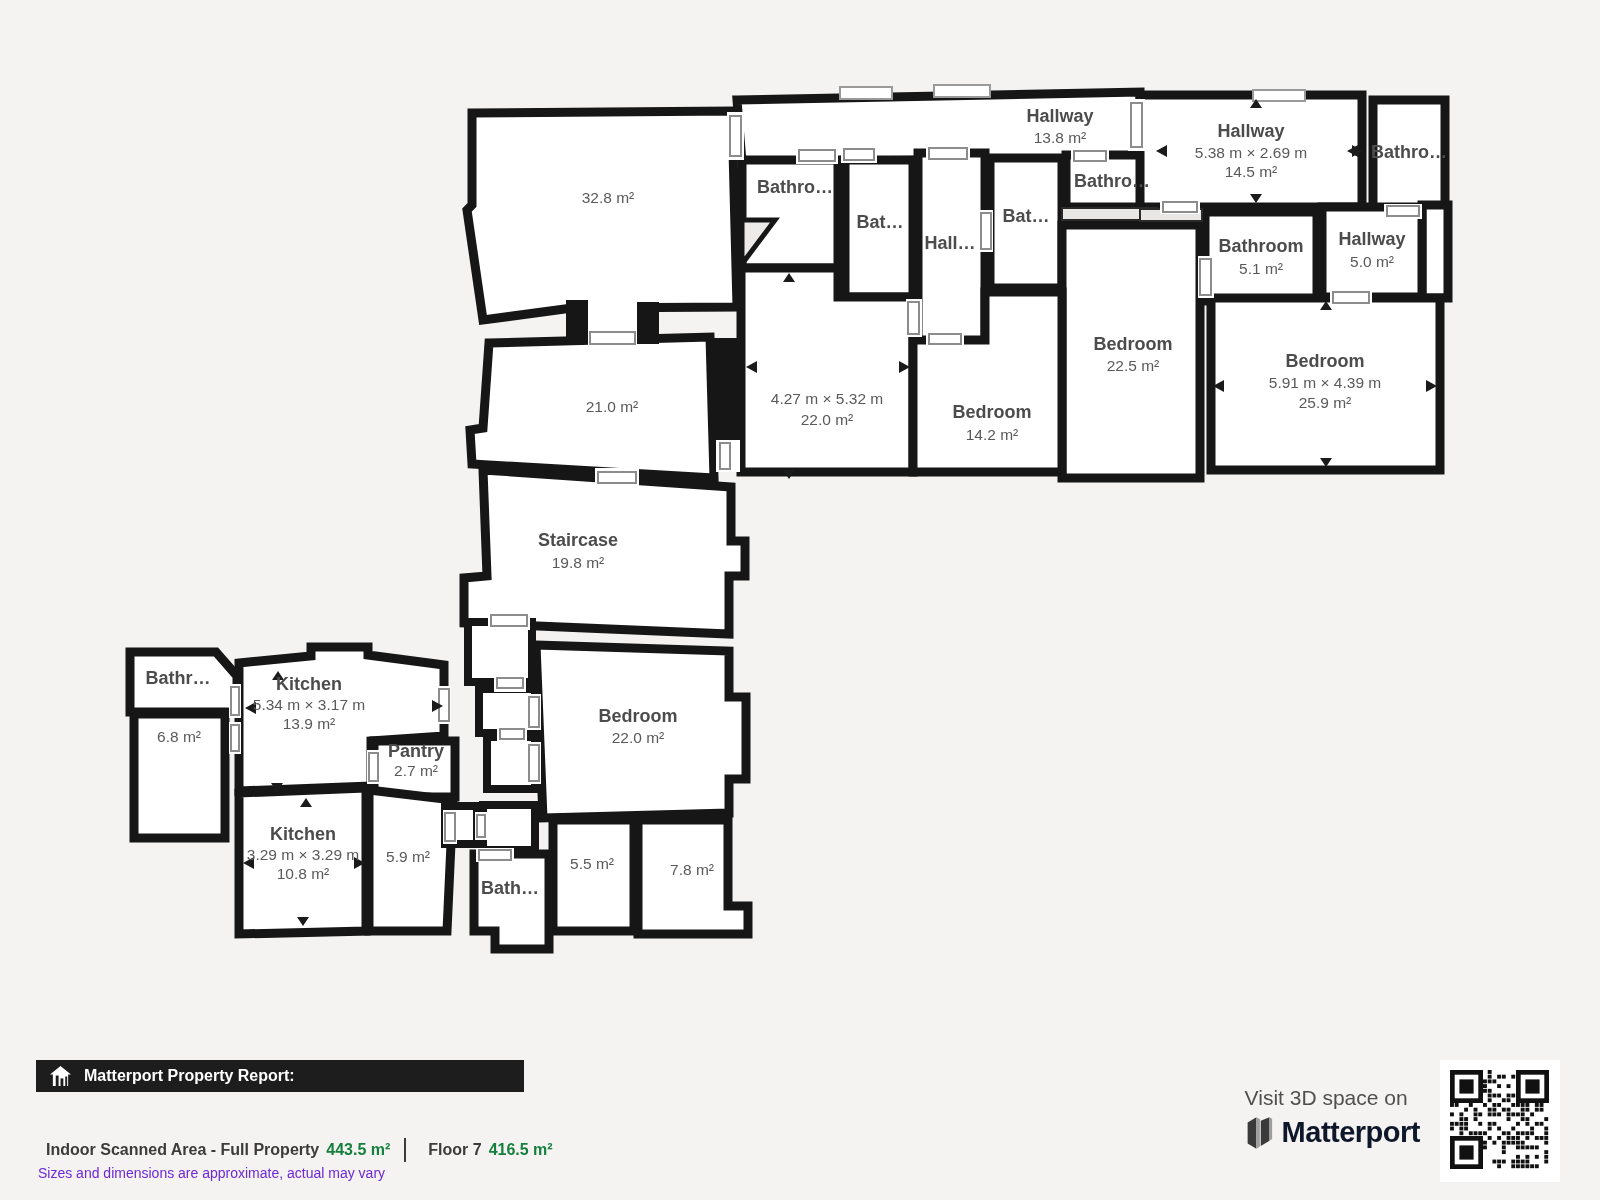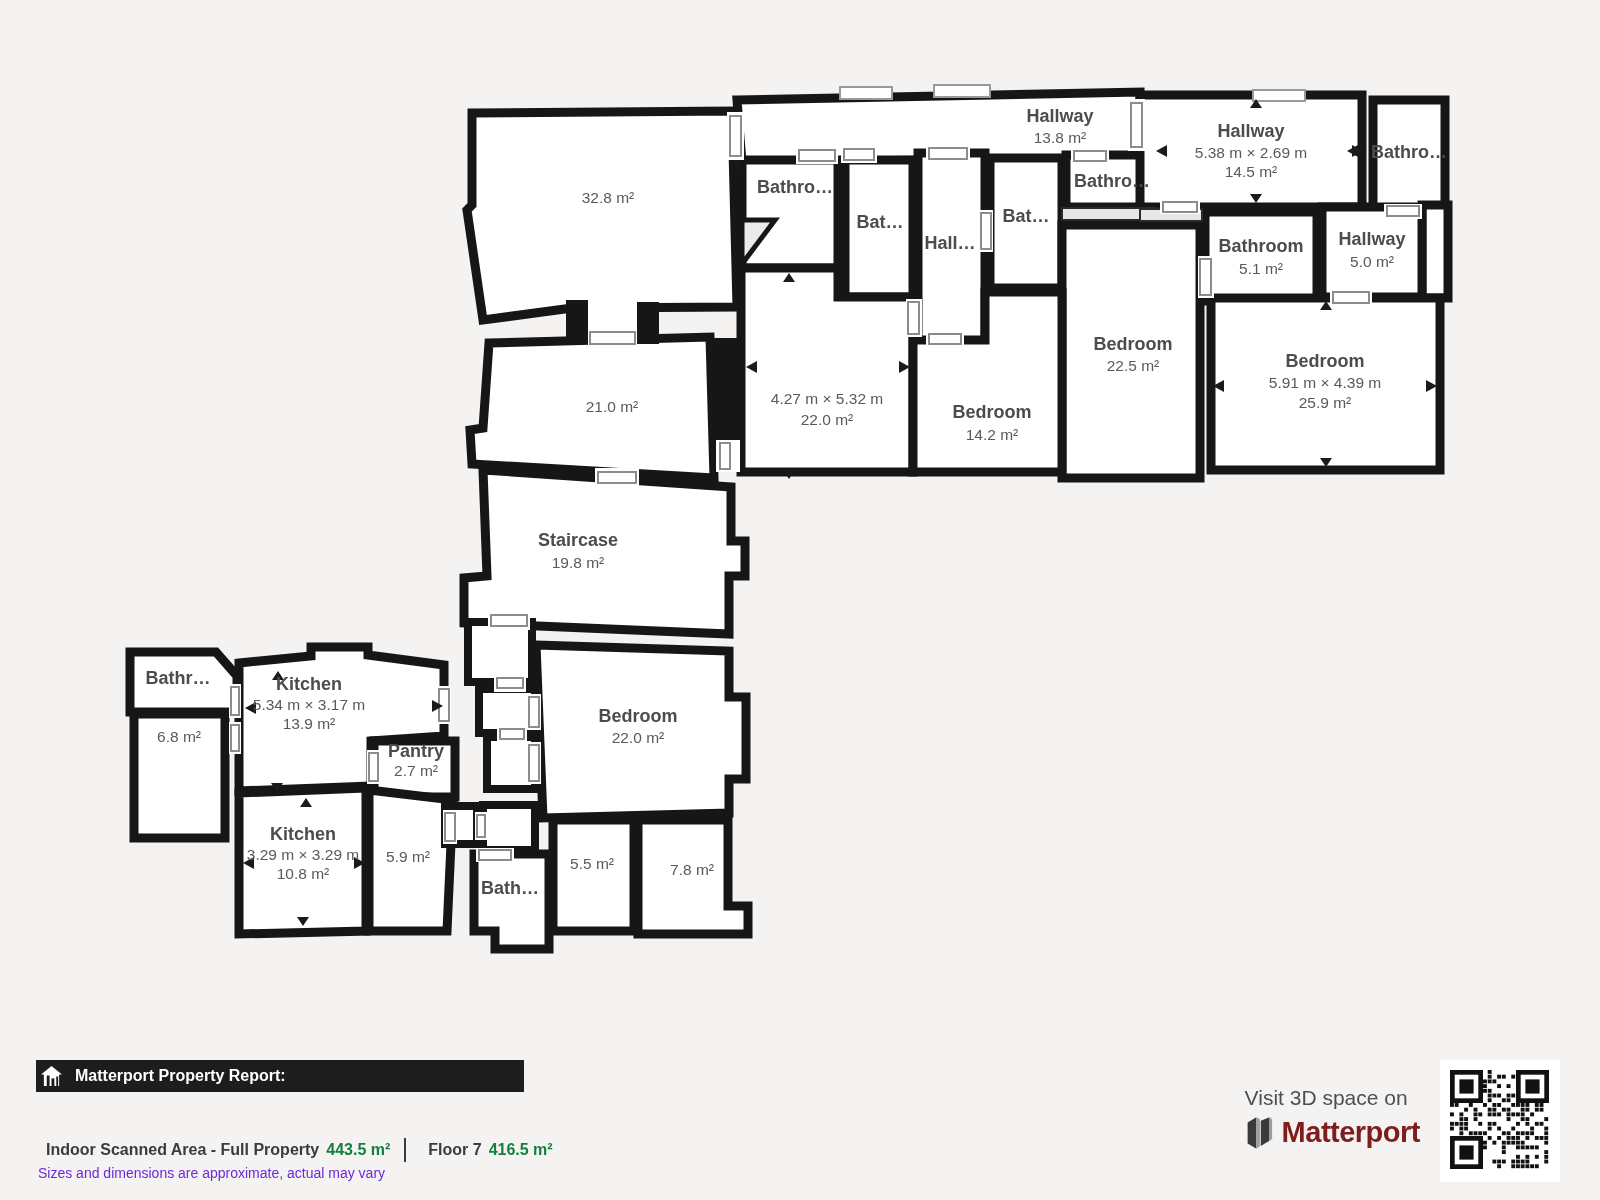--- a/index.html
+++ b/index.html
@@ -14,32 +14,32 @@
   .ledge{fill:#e9e7e5;stroke:#2a2a2a;stroke-width:2;}
   .open{fill:#ffffff;}
   .panel{fill:#ffffff;stroke:#8c8c8c;stroke-width:2;}
   .window{fill:#ffffff;stroke:#9a9a9a;stroke-width:2;}
   .arrow{fill:#1b1b1b;}
   .leaf{fill:#edebe9;stroke:#161616;stroke-width:5;}
   .rn{font:700 18px "Liberation Sans",sans-serif;fill:#4c4c4c;text-anchor:middle;}
   .rs{font:400 15.5px "Liberation Sans",sans-serif;fill:#5a5a5a;text-anchor:middle;}
   
   .report-bar{position:absolute;left:36px;top:1060px;width:488px;height:32px;background:#1d1d1d;
-      display:flex;align-items:center;gap:12px;padding-left:4px;box-sizing:border-box;}
+      display:flex;align-items:center;gap:12px;padding-left:13px;box-sizing:border-box;}
   .report-bar span{color:#fff;font-size:16px;font-weight:700;}
   .prop-title{position:absolute;left:38px;top:1101px;font-size:24px;font-weight:700;color:#3b3b3b;}
   .stats{position:absolute;left:38px;top:1138px;font-size:16px;color:#3b3b3b;display:flex;align-items:center;}
   .stats .b{font-weight:700;margin-left:8px;}
   .stats .v{font-weight:700;color:#15803d;margin-left:7px;}
   .stats .divider{display:inline-block;width:2px;height:24px;background:#3b3b3b;margin:0 14px;}
   .disclaimer{position:absolute;left:38px;top:1165px;font-size:14px;color:#6d28d9;}
   .cta{position:absolute;right:180px;top:1086px;text-align:left;}
   .cta .visit{font-size:21px;color:#4f4f4f;}
   .brand-row{display:flex;justify-content:flex-end;align-items:center;gap:9px;margin-top:4px;}
-  .wordmark{font-size:29px;font-weight:700;color:#7f1d1d;letter-spacing:-0.5px;}
+  .wordmark{font-size:29px;font-weight:700;color:#0f172a;letter-spacing:-0.5px;}
   .qr{position:absolute;left:1440px;top:1060px;}
 </style>
 </head>
 <body>
 
 <div class="stage">
 
   <svg class="plan" width="1600" height="1010" viewBox="0 0 1600 1010">
 
     <g>

